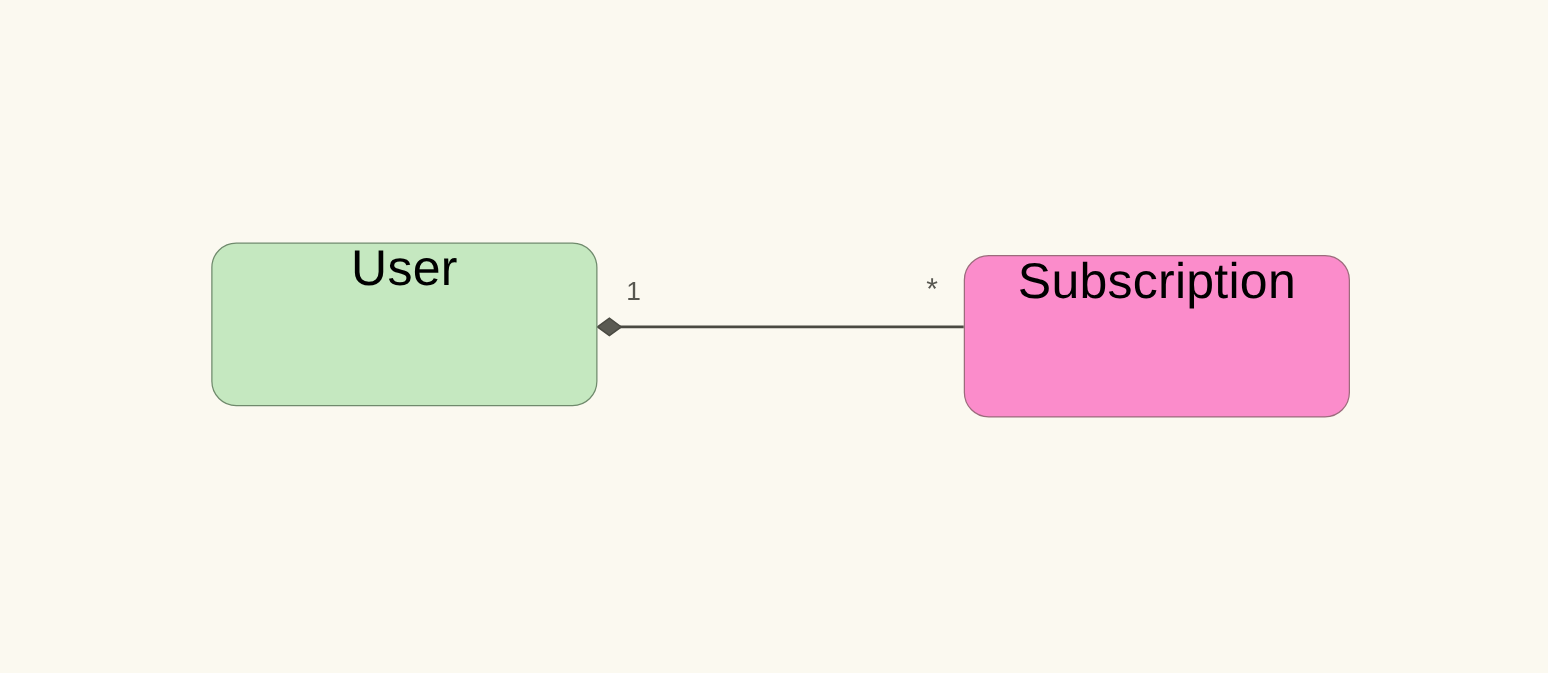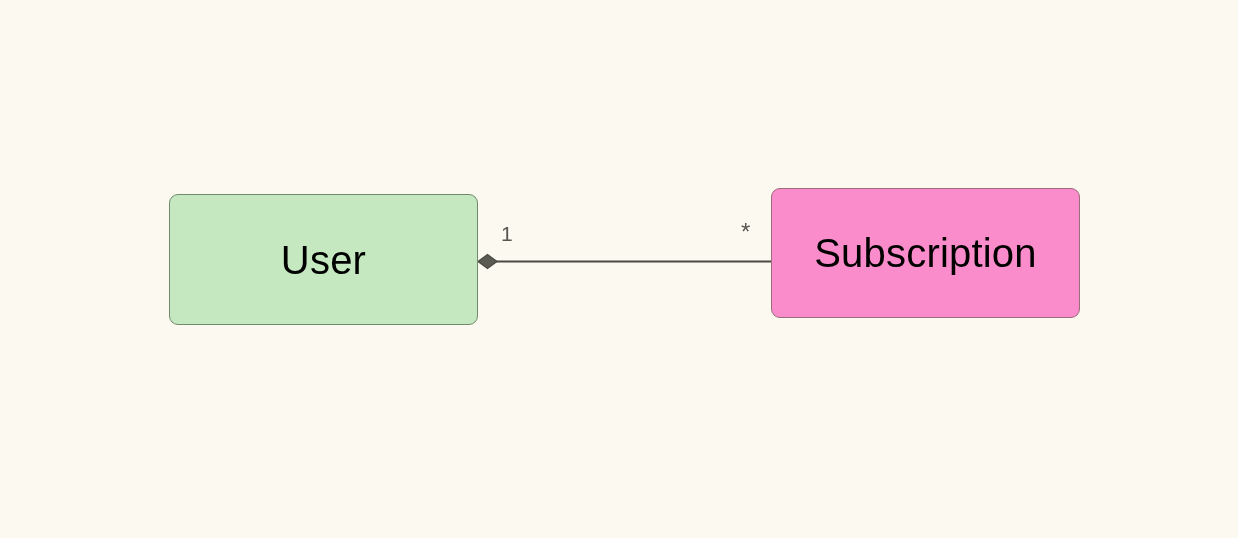--- a/index.html
+++ b/index.html
@@ -19,23 +19,22 @@
     width: 1238px;
     height: 538px;
     background: #fbf9f0;
   }
 
   
   .class-node {
     position: absolute;
     box-sizing: border-box;
     display: flex;
-    align-items: center;
     justify-content: center;
-    border-radius: 9px;
+    border-radius: 20px;
     border-style: solid;
     border-width: 1.6px;
     text-align: center;
   }
   .class-node .class-label {
     font-family: "Liberation Sans", sans-serif;
     font-size: 40px;
     font-weight: 400;
     color: #000000;
     line-height: 1;
@@ -47,21 +46,21 @@
     left: 169px;
     top: 194px;
     width: 309px;
     height: 131px;
     background: #c5e8c0;
     border-color: #6f8a6c;
   }
 
   #node-subscription {
     left: 771px;
-    top: 188px;
+    top: 204px;
     width: 309px;
     height: 130px;
     background: #fb8ccb;
     border-color: #9c6b7c;
   }
 
   
   #edge-layer {
     position: absolute;
     left: 0;

